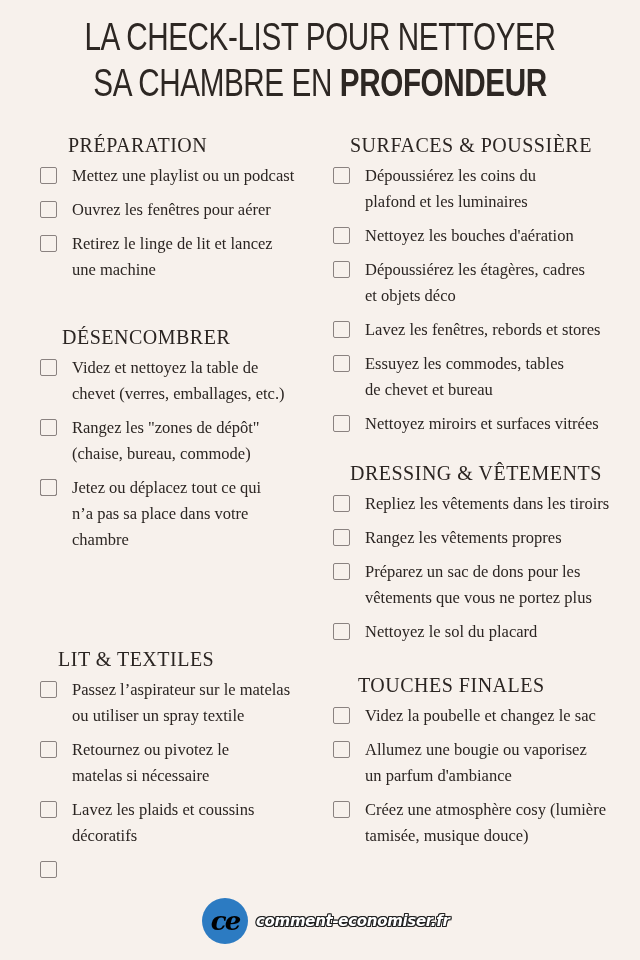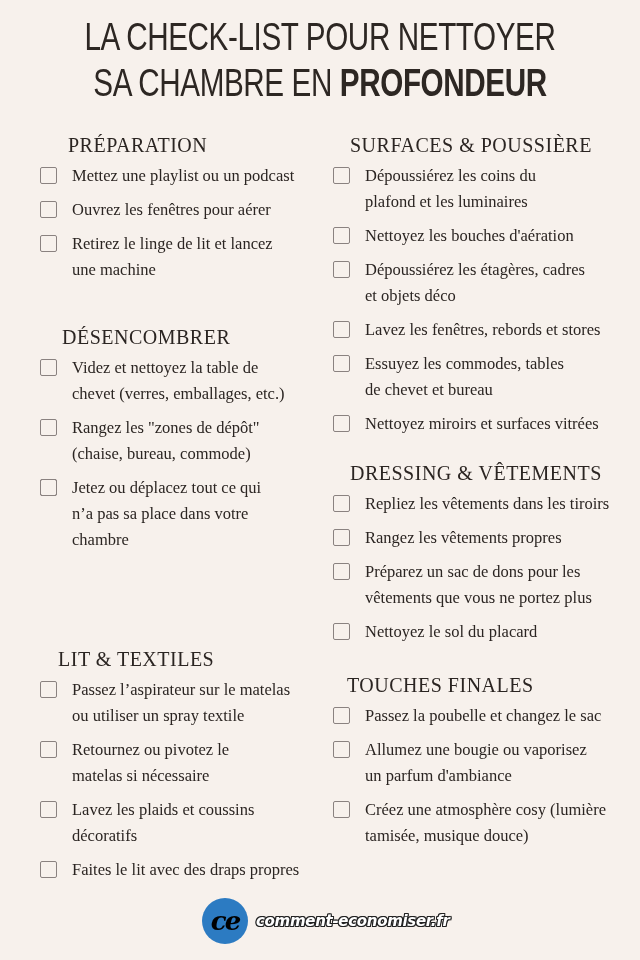--- a/index.html
+++ b/index.html
@@ -103,21 +103,20 @@
       <div class="text">Retournez ou pivotez le
 matelas si nécessaire</div>
     </div>
   <div class="item">
       <span class="box"></span>
       <div class="text">Lavez les plaids et coussins
 décoratifs</div>
     </div>
   <div class="item">
       <span class="box"></span>
-      <div class="text">Faites le lit avec des draps propres</div>
     </div>
 </div>
 
 <div class="section" style="left:333px; top:134px; width:305px;">
   <h2 style="margin-left:17px;">SURFACES &amp; POUSSIÈRE</h2>
   <div class="item">
       <span class="box"></span>
       <div class="text">Dépoussiérez les coins du
 plafond et les luminaires</div>
     </div>
@@ -160,24 +159,24 @@
       <div class="text">Préparez un sac de dons pour les
 vêtements que vous ne portez plus</div>
     </div>
   <div class="item">
       <span class="box"></span>
       <div class="text">Nettoyez le sol du placard</div>
     </div>
 </div>
 
 <div class="section" style="left:333px; top:674px; width:305px;">
-  <h2 style="margin-left:14px;">TOUCHES FINALES</h2>
+  <h2 style="margin-left:25px;">TOUCHES FINALES</h2>
   <div class="item">
       <span class="box"></span>
-      <div class="text">Passez la poubelle et changez le sac</div>
+      <div class="text">Videz la poubelle et changez le sac</div>
     </div>
   <div class="item">
       <span class="box"></span>
       <div class="text">Allumez une bougie ou vaporisez
 un parfum d'ambiance</div>
     </div>
   <div class="item">
       <span class="box"></span>
       <div class="text">Créez une atmosphère cosy (lumière
 tamisée, musique douce)</div>

